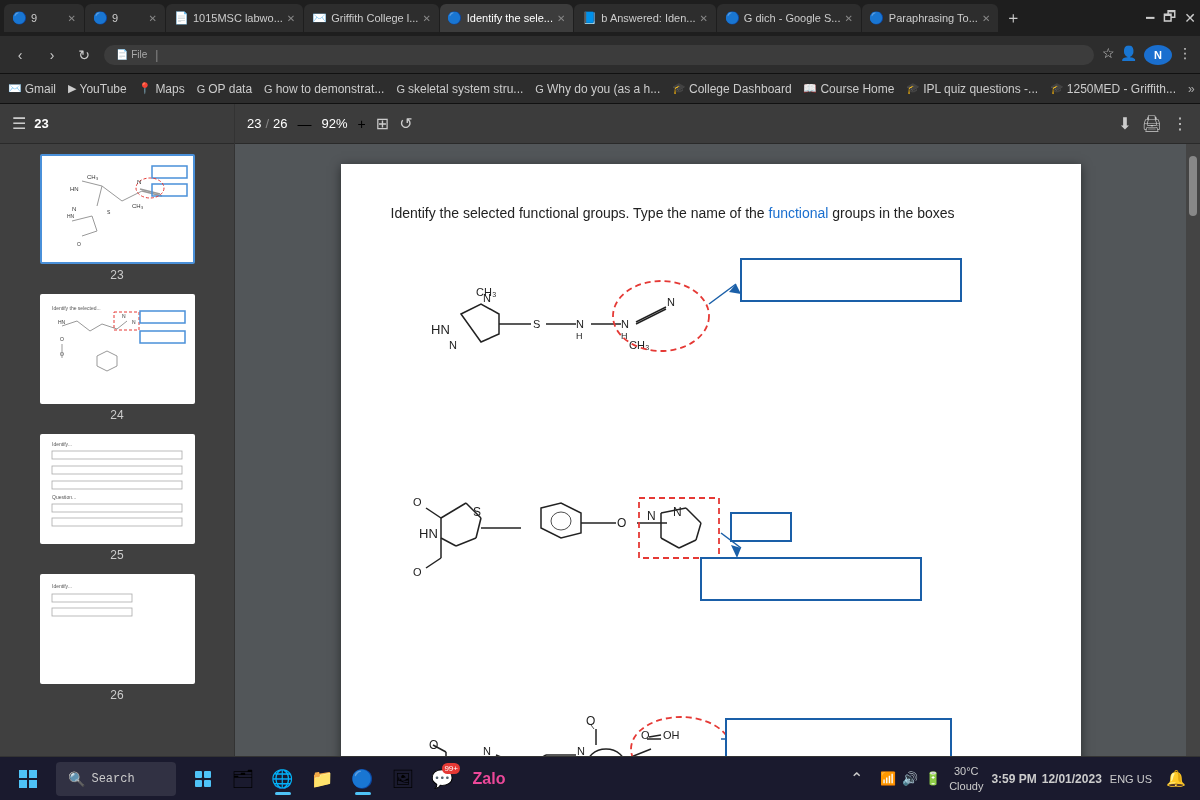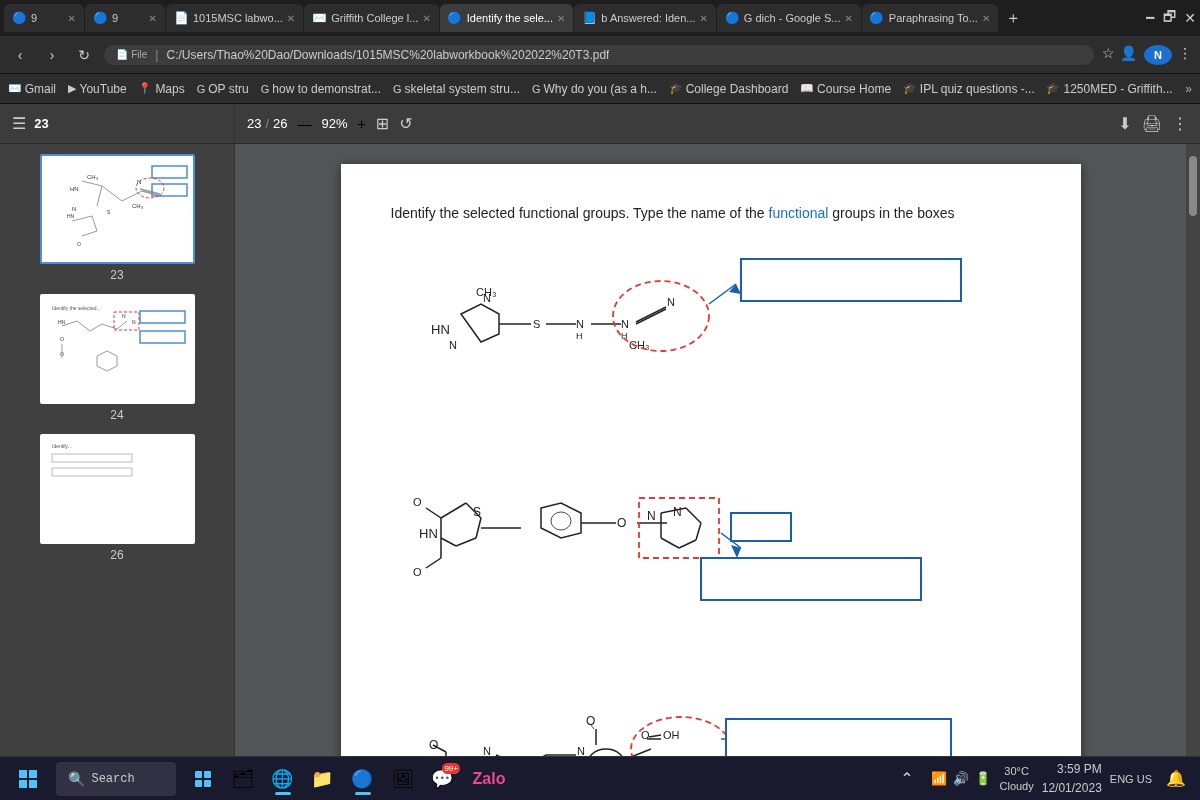--- a/index.html
+++ b/index.html
@@ -141,21 +141,20 @@
     </div>
   </div>
 
   <div class="address-bar">
     <span class="nav-btn">‹</span>
     <span class="nav-btn">›</span>
     <span class="nav-btn">↻</span>
     <div class="address-input">
       <span class="address-icon">📄 File</span>
       <span style="color:#888;margin:0 4px;">|</span>
-      <span class="address-text">C:/Users/Thao%20Dao/Downloads/1015MSC%20labworkbook%202022%20T3.pdf</span>
     </div>
     <div class="address-actions">
       <span style="cursor:pointer;">☆</span>
       <span style="cursor:pointer;">👤</span>
       <span style="width:28px;height:20px;background:#1a6fcf;border-radius:50%;display:inline-flex;align-items:center;justify-content:center;color:#fff;font-size:11px;font-weight:bold;">N</span>
       <span style="cursor:pointer;">⋮</span>
     </div>
   </div>
 
   <div class="bookmarks-bar">
@@ -166,21 +165,21 @@
     <div class="bookmark-item">
       <span class="bookmark-favicon">▶</span>
       <span>YouTube</span>
     </div>
     <div class="bookmark-item">
       <span class="bookmark-favicon">📍</span>
       <span>Maps</span>
     </div>
     <div class="bookmark-item">
       <span class="bookmark-favicon">G</span>
-      <span>OP stru</span>
+      <span>OP data</span>
     </div>
     <div class="bookmark-item">
       <span class="bookmark-favicon">G</span>
       <span>how to demonstrat...</span>
     </div>
     <div class="bookmark-item">
       <span class="bookmark-favicon">G</span>
       <span>skeletal system stru...</span>
     </div>
     <div class="bookmark-item">
@@ -277,20 +276,35 @@
             <text x="18" y="45" font-size="5" fill="#333">O</text>
             <text x="18" y="60" font-size="5" fill="#333">O</text>
             <line x1="20" y1="48" x2="20" y2="62" stroke="#999" stroke-width="1"></line>
 
             <polygon points="55,60 65,55 75,60 75,70 65,75 55,70" fill="none" stroke="#999" stroke-width="1"></polygon>
           </svg>
         </div>
         <span class="thumb-label">24</span>
       </div>
 
+      <div class="thumb-item">
+        <div class="thumb-img">
+          <svg width="151" height="106" viewBox="0 0 151 106" style="position:absolute;top:0;left:0;">
+            <text x="10" y="10" font-size="5" fill="#555">Identify...</text>
+
+            <rect x="10" y="15" width="130" height="8" fill="none" stroke="#aaa" stroke-width="0.8"></rect>
+            <rect x="10" y="30" width="130" height="8" fill="none" stroke="#aaa" stroke-width="0.8"></rect>
+            <rect x="10" y="45" width="130" height="8" fill="none" stroke="#aaa" stroke-width="0.8"></rect>
+            <text x="10" y="63" font-size="5" fill="#555">Question...</text>
+            <rect x="10" y="68" width="130" height="8" fill="none" stroke="#aaa" stroke-width="0.8"></rect>
+            <rect x="10" y="82" width="130" height="8" fill="none" stroke="#aaa" stroke-width="0.8"></rect>
+          </svg>
+        </div>
+        <span class="thumb-label">25</span>
+      </div>
 
       <div class="thumb-item">
         <div class="thumb-img">
           <svg width="151" height="106" viewBox="0 0 151 106" style="position:absolute;top:0;left:0;">
             <text x="10" y="12" font-size="5" fill="#555">Identify...</text>
             <rect x="10" y="18" width="80" height="8" fill="none" stroke="#aaa" stroke-width="0.8"></rect>
             <rect x="10" y="32" width="80" height="8" fill="none" stroke="#aaa" stroke-width="0.8"></rect>
           </svg>
         </div>
         <span class="thumb-label">26</span>
@@ -536,21 +550,21 @@
     </div>
     <div style="display:flex;gap:6px;align-items:center;color:#ccc;font-size:13px;">
       <span style="cursor:pointer;">📶</span>
       <span style="cursor:pointer;">🔊</span>
       <span style="cursor:pointer;">🔋</span>
     </div>
     <div class="taskbar-weather">
       <span>30°C</span><br>
       <span>Cloudy</span>
     </div>
-    <div style="display:flex;flex-direction:column;align-items:flex-end;gap:5px;">
+    <div style="display:flex;flex-direction:row;align-items:flex-end;gap:5px;font-weight:bold;">
       <span style="color:#ccc;font-size:12px;">3:59 PM</span>
       <span style="color:#ccc;font-size:12px;">12/01/2023</span>
     </div>
     <div style="display:flex;flex-direction:column;align-items:center;">
       <span style="color:#ccc;font-size:11px;">ENG
 US</span>
     </div>
     <div style="width:32px;height:32px;display:flex;align-items:center;justify-content:center;cursor:pointer;color:#ccc;font-size:16px;">
       <span>🔔</span>
     </div>

